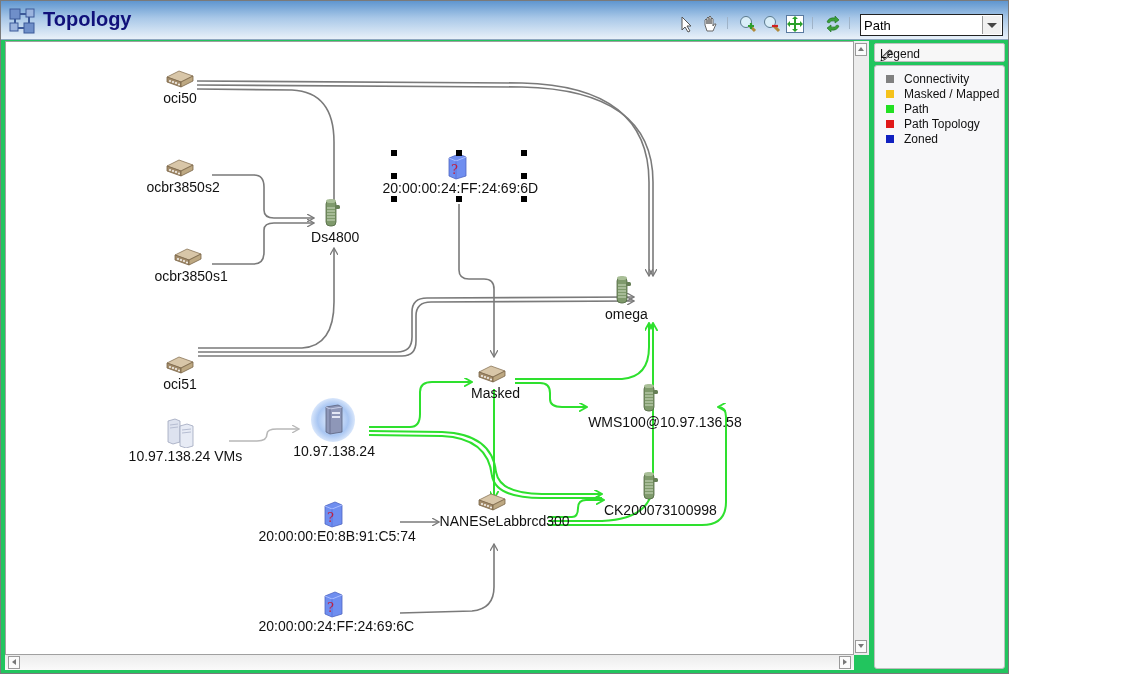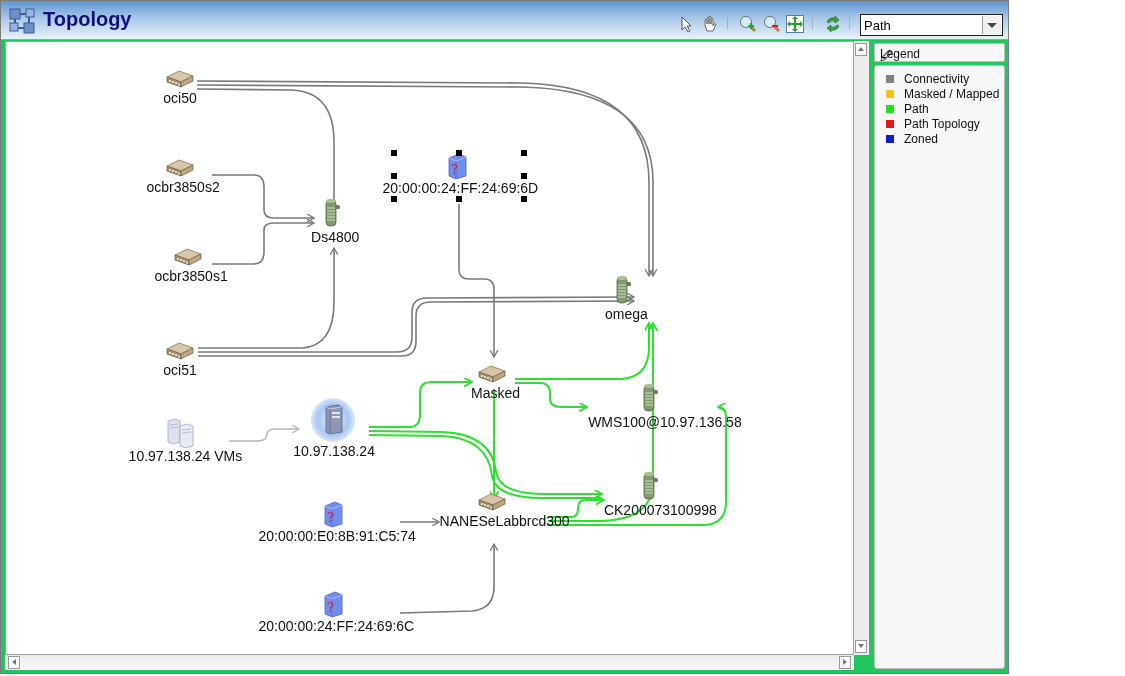--- a/index.html
+++ b/index.html
@@ -209,21 +209,21 @@
         <path d="M3 9 L15 3 L29 8 L17 14 Z" fill="#d8c6a8" stroke="#8a7558" stroke-width="0.8"></path>
         <path d="M3 9 L17 14 L17 19 L3 14 Z" fill="#a48d6c" stroke="#7a6548" stroke-width="0.8"></path>
         <path d="M17 14 L29 8 L29 13 L17 19 Z" fill="#bda882" stroke="#7a6548" stroke-width="0.8"></path>
         <circle cx="6" cy="13" r="0.9" fill="#fff"></circle>
         <circle cx="9" cy="14" r="0.9" fill="#fff"></circle>
         <circle cx="12" cy="15" r="0.9" fill="#fff"></circle>
         <circle cx="15" cy="16.5" r="0.9" fill="#fff"></circle>
       </svg>
       <span class="lbl">ocbr3850s1</span>
     </div>
-    <div class="node" style="width: 35.5px; left: 162.25px; top: 340px;">
+    <div class="node" style="width: 35.5px; left: 162.25px; top: 354px;">
       <svg width="32" height="22" viewBox="0 0 32 22" style="display: block; margin: 0px auto;">
         <path d="M3 9 L15 3 L29 8 L17 14 Z" fill="#d8c6a8" stroke="#8a7558" stroke-width="0.8"></path>
         <path d="M3 9 L17 14 L17 19 L3 14 Z" fill="#a48d6c" stroke="#7a6548" stroke-width="0.8"></path>
         <path d="M17 14 L29 8 L29 13 L17 19 Z" fill="#bda882" stroke="#7a6548" stroke-width="0.8"></path>
         <circle cx="6" cy="13" r="0.9" fill="#fff"></circle>
         <circle cx="9" cy="14" r="0.9" fill="#fff"></circle>
         <circle cx="12" cy="15" r="0.9" fill="#fff"></circle>
         <circle cx="15" cy="16.5" r="0.9" fill="#fff"></circle>
       </svg>
       <span class="lbl">oci51</span>

